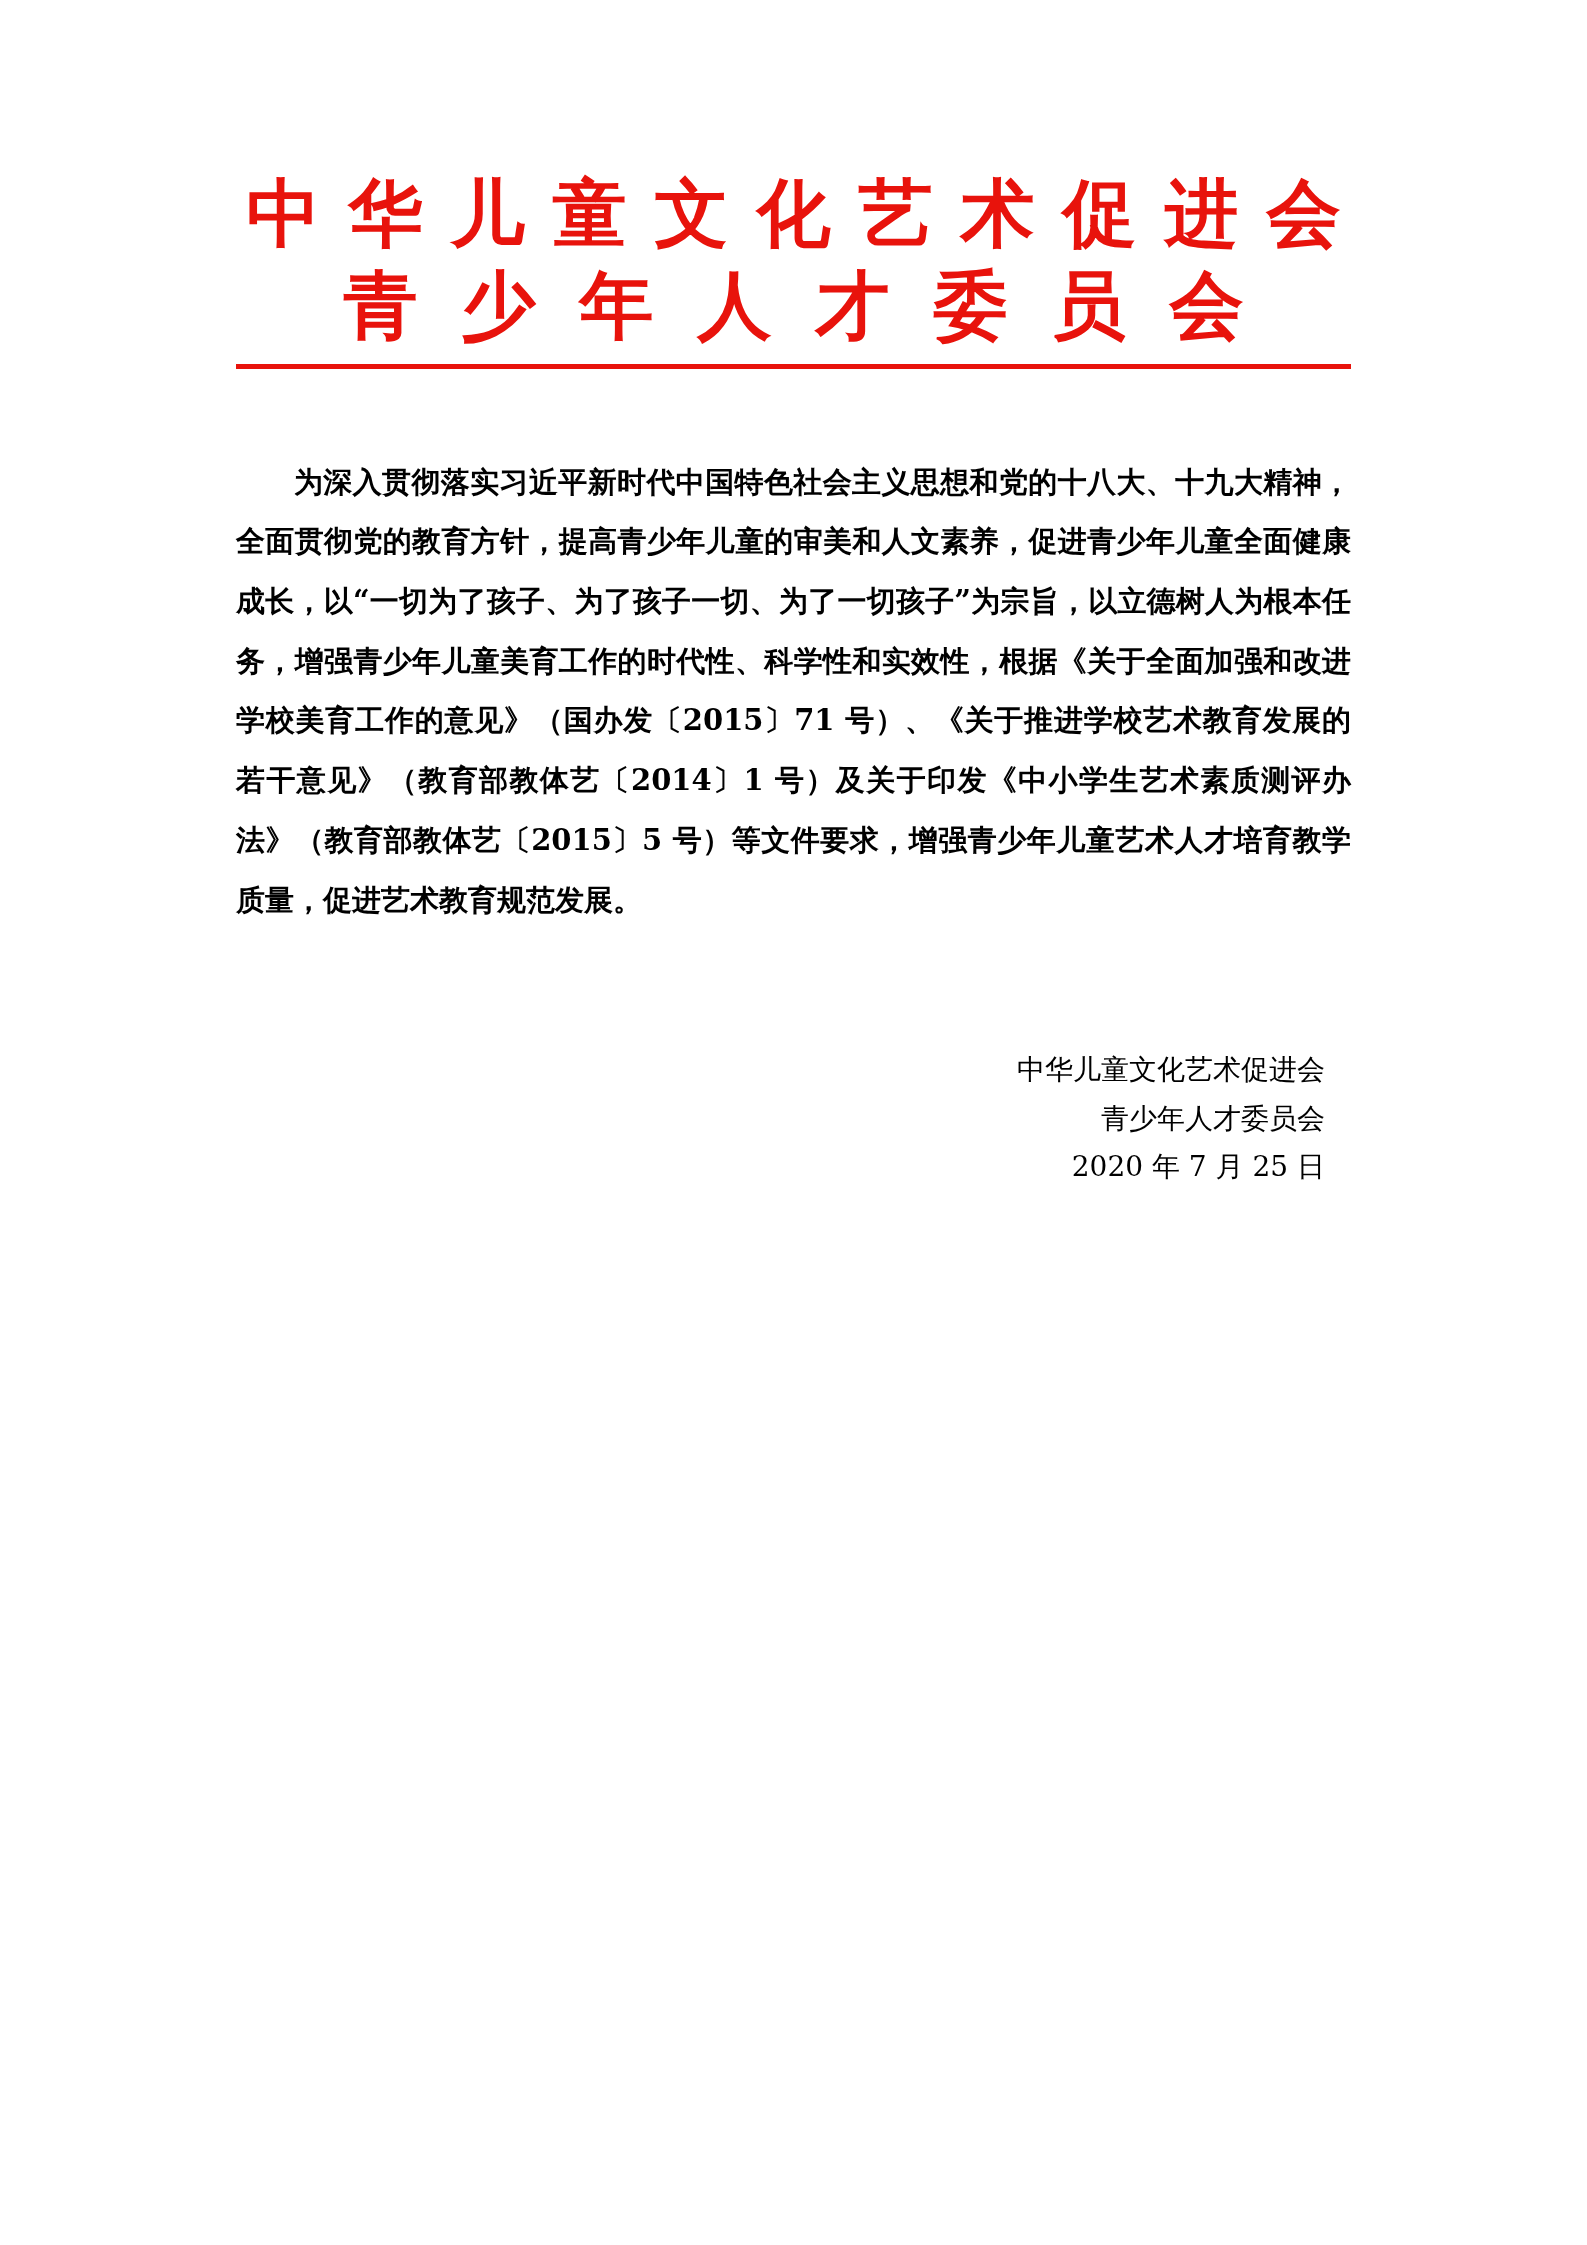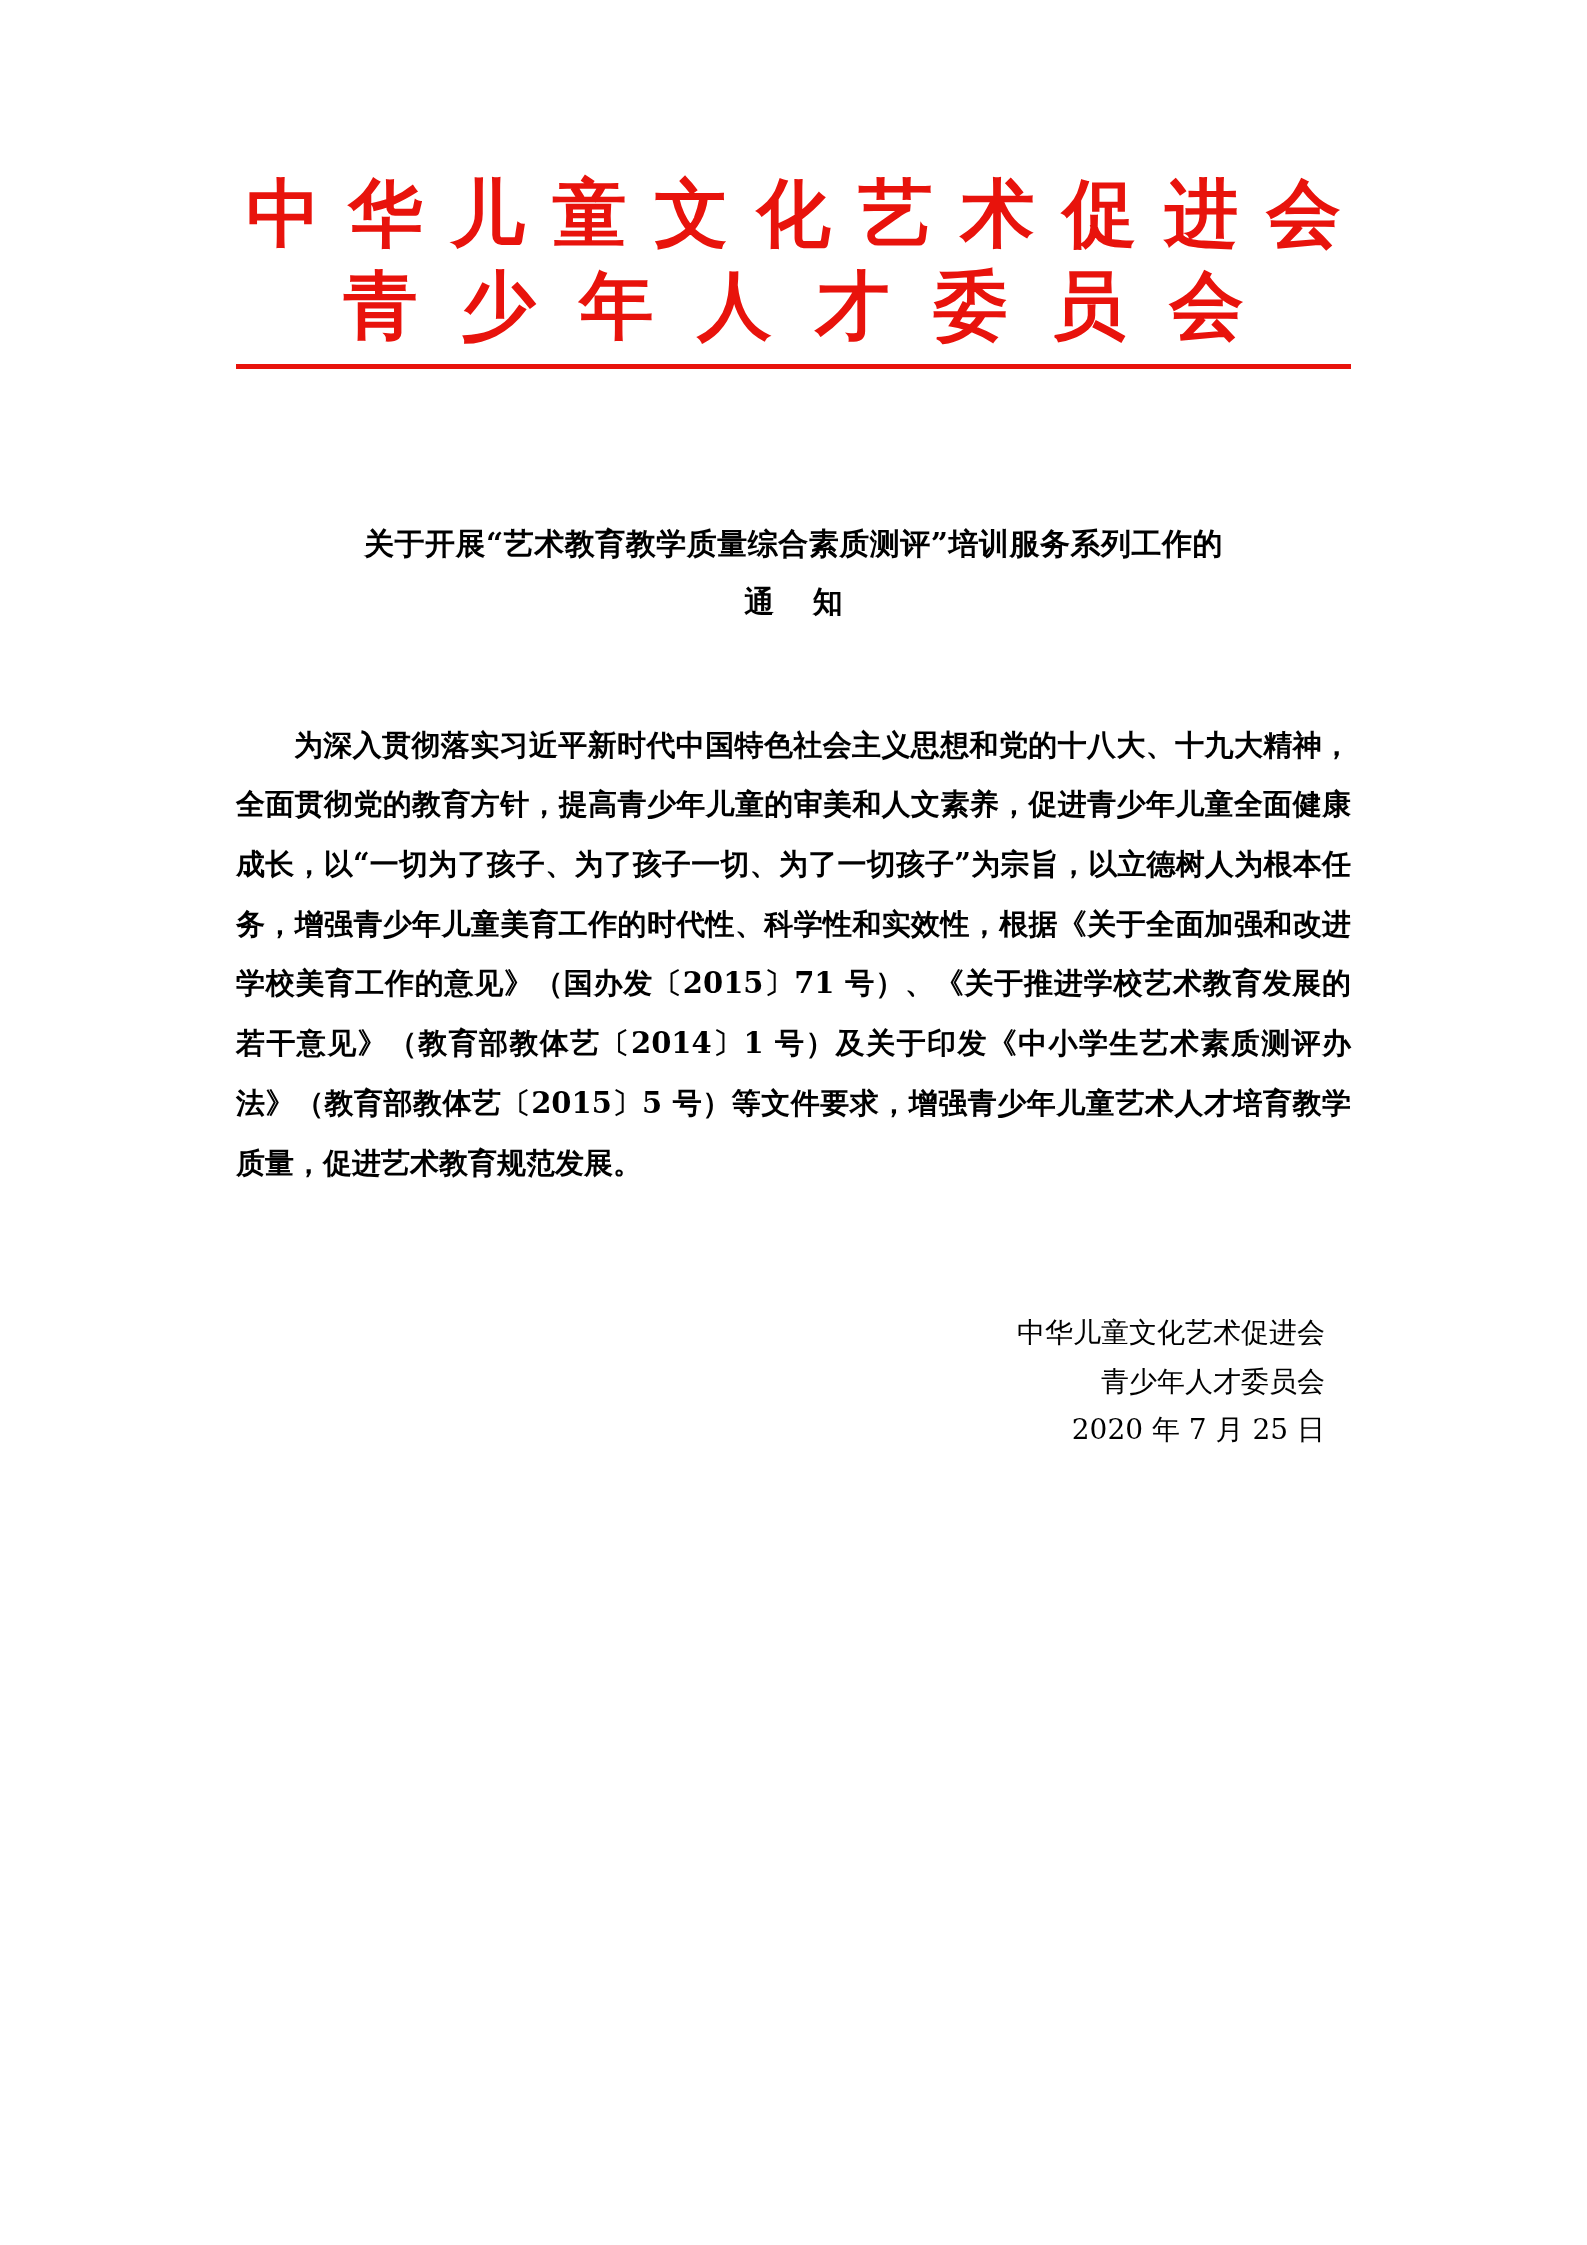--- a/index.html
+++ b/index.html
@@ -158,24 +158,20 @@
 <body>
 
 <div class="page">
 
   <div class="letterhead">
     <div class="letterhead-line">中华儿童文化艺术促进会</div>
     <div class="letterhead-line second">青少年人才委员会</div>
     <div class="letterhead-rule"></div>
   </div>
 
-  <div class="doc-title">
-    <div class="line1">关于开展“艺术教育教学质量综合素质测评”培训服务系列工作的</div>
-    <div class="line2">通 知</div>
-  </div>
 
   <div class="body-block">
     <p class="para">为深入贯彻落实习近平新时代中国特色社会主义思想和党的十八大、十九大精神，全面贯彻党的教育方针，提高青少年儿童的审美和人文素养，促进青少年儿童全面健康成长，以“一切为了孩子、为了孩子一切、为了一切孩子”为宗旨，以立德树人为根本任务，增强青少年儿童美育工作的时代性、科学性和实效性，根据《关于全面加强和改进学校美育工作的意见》（国办发〔2015〕71 号）、《关于推进学校艺术教育发展的若干意见》（教育部教体艺〔2014〕1 号）及关于印发《中小学生艺术素质测评办法》（教育部教体艺〔2015〕5 号）等文件要求，增强青少年儿童艺术人才培育教学质量，促进艺术教育规范发展。</p>
   </div>
 
   <div class="signature">
     <div>中华儿童文化艺术促进会</div>
     <div>青少年人才委员会</div>
     <div>2020 年 7 月 25 日</div>
   </div>

